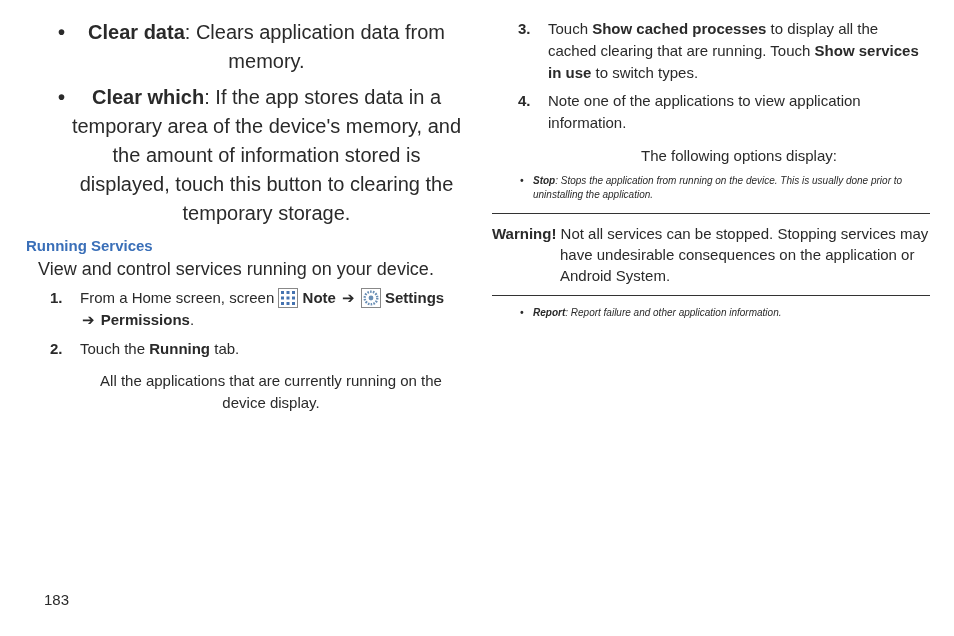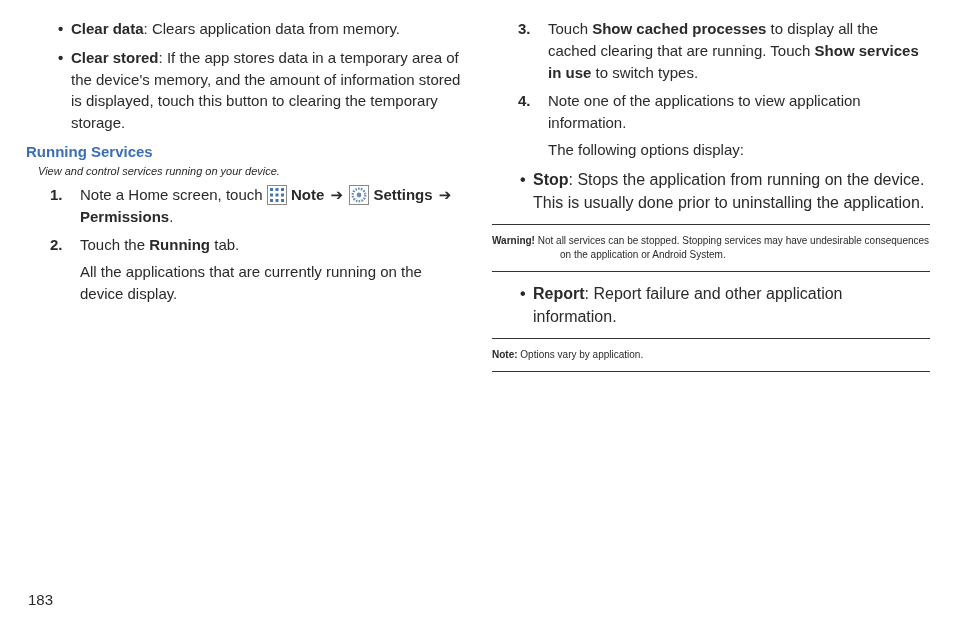--- a/index.html
+++ b/index.html
@@ -14,22 +14,23 @@
     }
     .columns {
       display: flex;
       gap: 30px;
     }
     .col {
       width: 440px;
     }
     .bullet-list {
       padding-left: 38px;
-      font-size: 15px;
+      font-size: 20px;
       line-height: 1.45;
+      text-align: center;
     }
     .bullet-list li {
       list-style: none;
       position: relative;
       padding-left: 9px;
       margin-bottom: 7px;
     }
     .bullet-list li::before {
       content: "•";
       position: absolute;
@@ -37,117 +38,118 @@
       font-weight: bold;
     }
     .b { font-weight: bold; }
     .section-heading {
       color: #3a6fb8;
       font-weight: bold;
       font-size: 15px;
       margin: 9px 0 5px 2px;
     }
     .intro {
-      font-size: 11px;
+      font-size: 18px;
       margin-left: 14px;
       margin-bottom: 7px;
-      font-style: italic;
     }
     .numbered {
       padding-left: 18px;
       font-size: 15px;
       line-height: 1.45;
     }
     .numbered li {
       list-style: none;
       position: relative;
       padding-left: 38px;
       margin-bottom: 7px;
     }
     .numbered .num {
       position: absolute;
       left: 8px;
       font-weight: bold;
     }
     .sub {
-      margin-top: 5px;
+      margin-top: 11px;
+      text-align: center;
     }
     .inline-icon {
       display: inline-block;
       vertical-align: -5px;
       width: 20px;
       height: 20px;
     }
     .arrow {
       display: inline-block;
       font-weight: normal;
       padding: 0 2px;
     }
     .bullet-list-r {
       padding-left: 32px;
-      font-size: 16px;
+      font-size: 10px;
       line-height: 1.45;
+      font-style: italic;
     }
     .bullet-list-r li {
       list-style: none;
       position: relative;
       padding-left: 9px;
       margin-bottom: 7px;
     }
     .bullet-list-r li::before {
       content: "•";
       position: absolute;
       left: -4px;
       font-weight: bold;
     }
     .boxed {
       border-top: 1.5px solid #333;
       border-bottom: 1.5px solid #333;
       padding: 9px 0 9px 0;
-      font-size: 10px;
+      font-size: 15px;
       line-height: 1.4;
       margin: 10px 0;
     }
     .boxed .hang {
       padding-left: 68px;
       text-indent: -68px;
     }
     .boxed .hang-note {
       padding-left: 44px;
       text-indent: -44px;
     }
     .page-num {
       position: absolute;
-      left: 28px;
+      left: 44px;
       bottom: 28px;
       font-size: 15px;
     }
   </style>
 </head>
 <body>
 
 <div class="columns">
 
   <div class="col">
     <ul class="bullet-list">
       <li>
         <span class="b">Clear data</span><span>: Clears application data from memory.</span>
       </li>
       <li>
-        <span class="b">Clear stored</span><span>: If the app stores data in a temporary area of the device's memory, and the amount of information stored is displayed, touch this button to clearing the temporary storage.</span>
+        <span class="b">Clear which</span><span>: If the app stores data in a temporary area of the device's memory, and the amount of information stored is displayed, touch this button to clearing the temporary storage.</span>
       </li>
     </ul>
 
     <div class="section-heading">Running Services</div>
     <div class="intro">View and control services running on your device.</div>
 
     <ol class="numbered">
       <li>
         <span class="num">1.</span>
-        <span>Note a Home screen, touch </span>
+        <span>From a Home screen, screen </span>
         <span class="inline-icon">
           <svg viewBox="0 0 20 20">
             <rect x="0.5" y="0.5" width="19" height="19" fill="#fff" stroke="#888" stroke-width="1"></rect>
             <g fill="#4573b0">
               <rect x="3" y="3" width="3" height="3"></rect>
                 <rect x="8.5" y="3" width="3" height="3"></rect>
                 <rect x="14" y="3" width="3" height="3"></rect>
               <rect x="3" y="8.5" width="3" height="3"></rect>
                 <rect x="8.5" y="8.5" width="3" height="3"></rect>
                 <rect x="14" y="8.5" width="3" height="3"></rect>
@@ -202,22 +204,17 @@
         <span class="b">Warning! </span><span>Not all services can be stopped. Stopping services may have undesirable consequences on the application or Android System.</span>
       </div>
     </div>
 
     <ul class="bullet-list-r">
       <li>
         <span class="b">Report</span><span>: Report failure and other application information.</span>
       </li>
     </ul>
 
-    <div class="boxed">
-      <div class="hang-note">
-        <span class="b">Note: </span><span>Options vary by application.</span>
-      </div>
-    </div>
   </div>
 
 </div>
 
 <div class="page-num">183</div>
 
 </body></html>

